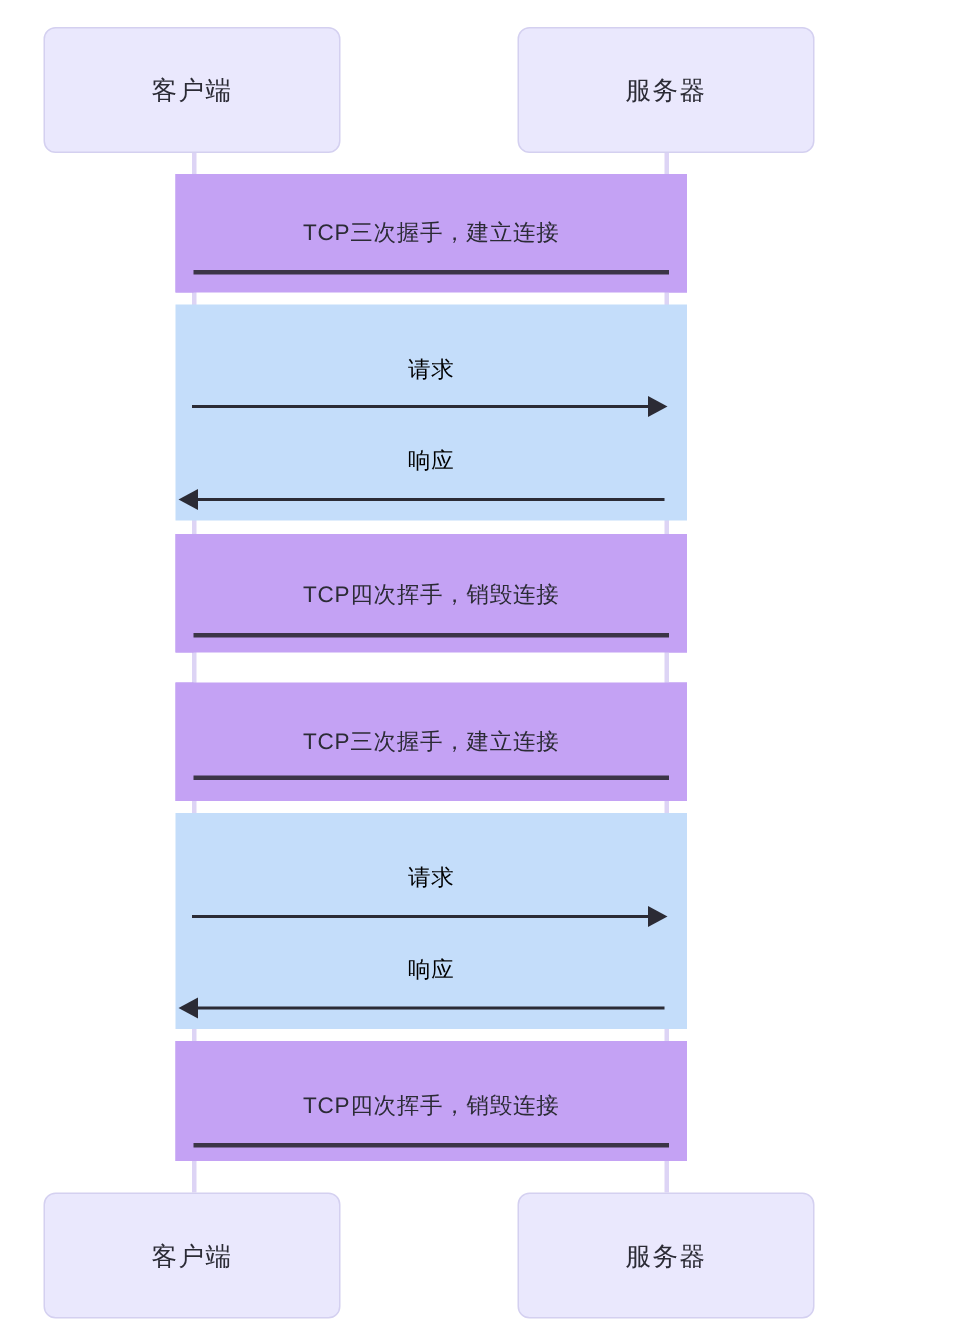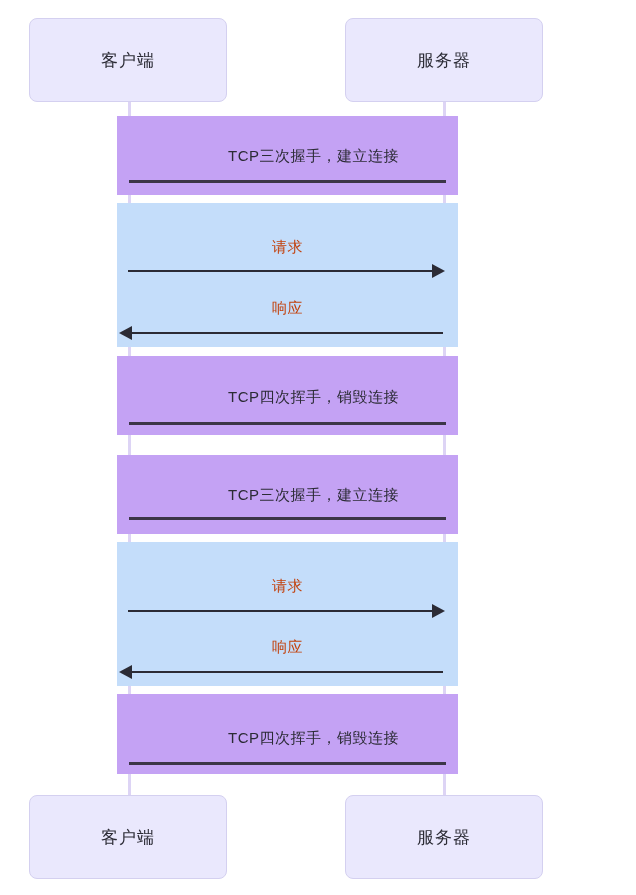--- a/index.html
+++ b/index.html
@@ -70,36 +70,35 @@
   
   .note-text {
     position: absolute;
     width: 100%;
     text-align: center;
     font-size: 15px;
     color: #2b2b35;
     letter-spacing: 0.5px;
     line-height: 1;
     z-index: 5;
-    margin-left: 26px;
   }
   .note-rule {
     position: absolute;
     height: 3px;
     background: #3c3547;
     z-index: 5;
   }
 
   
   .msg-label {
     position: absolute;
     width: 100%;
     text-align: center;
     font-size: 15px;
-    color: #c2410c;
+    color: #000000;
     letter-spacing: 0.5px;
     line-height: 1;
     z-index: 5;
   }
   .arrow-line {
     position: absolute;
     height: 2px;
     background: #2b2b35;
     z-index: 5;
   }

